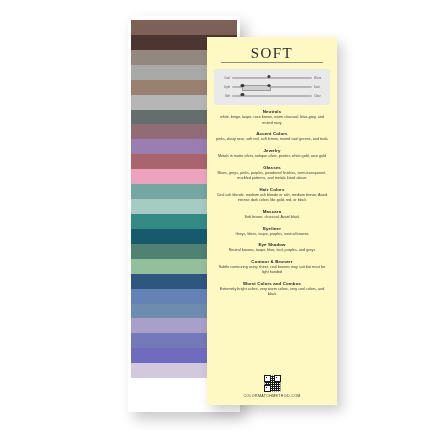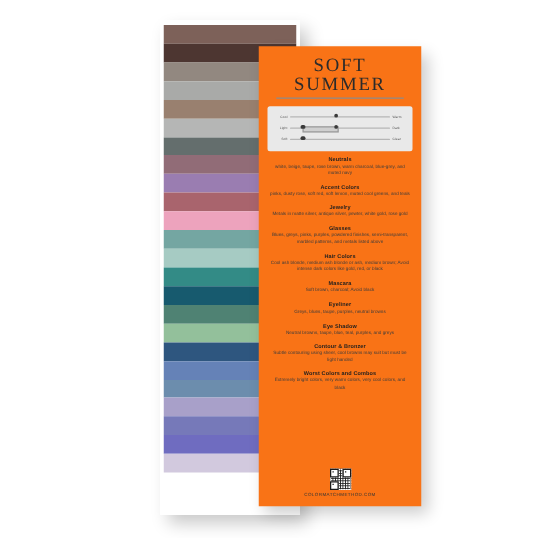--- a/index.html
+++ b/index.html
@@ -50,21 +50,21 @@
     width: 100%;
   }
 
   
   #info-card {
     position: absolute;
     left: 207px;
     top: 37px;
     width: 130px;
     height: 368px;
-    background: #f97316;
+    background: #fef9c3;
     box-shadow: 5px 6px 12px rgba(0,0,0,0.20);
     overflow: hidden;
   }
   #info-inner {
     position: absolute;
     left: 0;
     top: 0;
     width: 130px;
     height: 368px;
     padding: 0;
@@ -253,21 +253,20 @@
         <div class="swatch" style="background: rgb(111, 108, 192);"></div>
         <div class="swatch" style="background: rgb(210, 201, 222);"></div>
       </div>
   </div>
 
   <div id="info-card">
     <div id="info-inner">
 
       <div id="title-block">
         <span class="title-line" id="title-soft">SOFT</span>
-        <span class="title-line" id="title-summer">SUMMER</span>
         <div id="title-rule"></div>
       </div>
 
       <div id="slider-panel">
           <div class="slider-row">
             <span class="slider-label">Cool</span>
             <span class="slider-track-wrap">
               <span class="slider-track"></span>
               <span class="slider-knob" style="left: 46%;"></span>
             </span>

